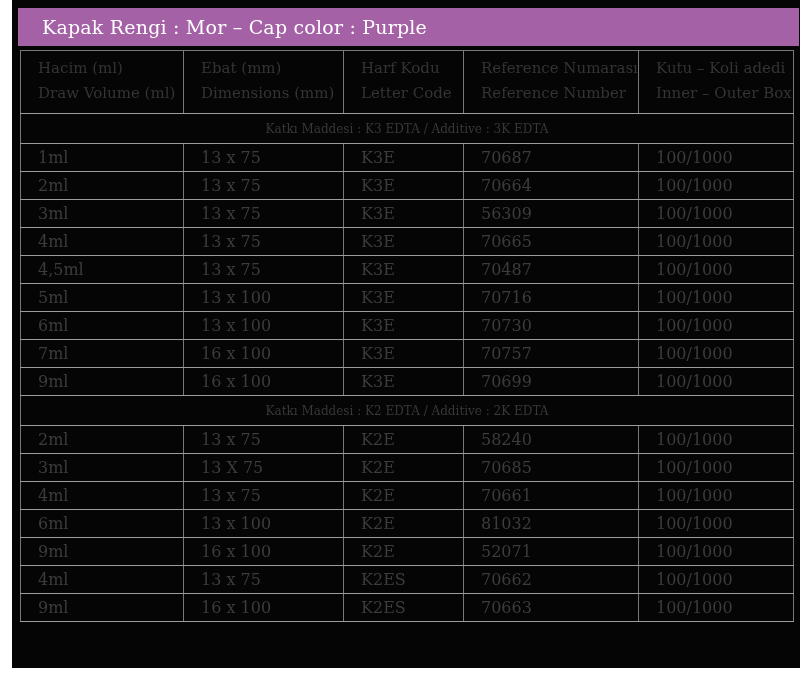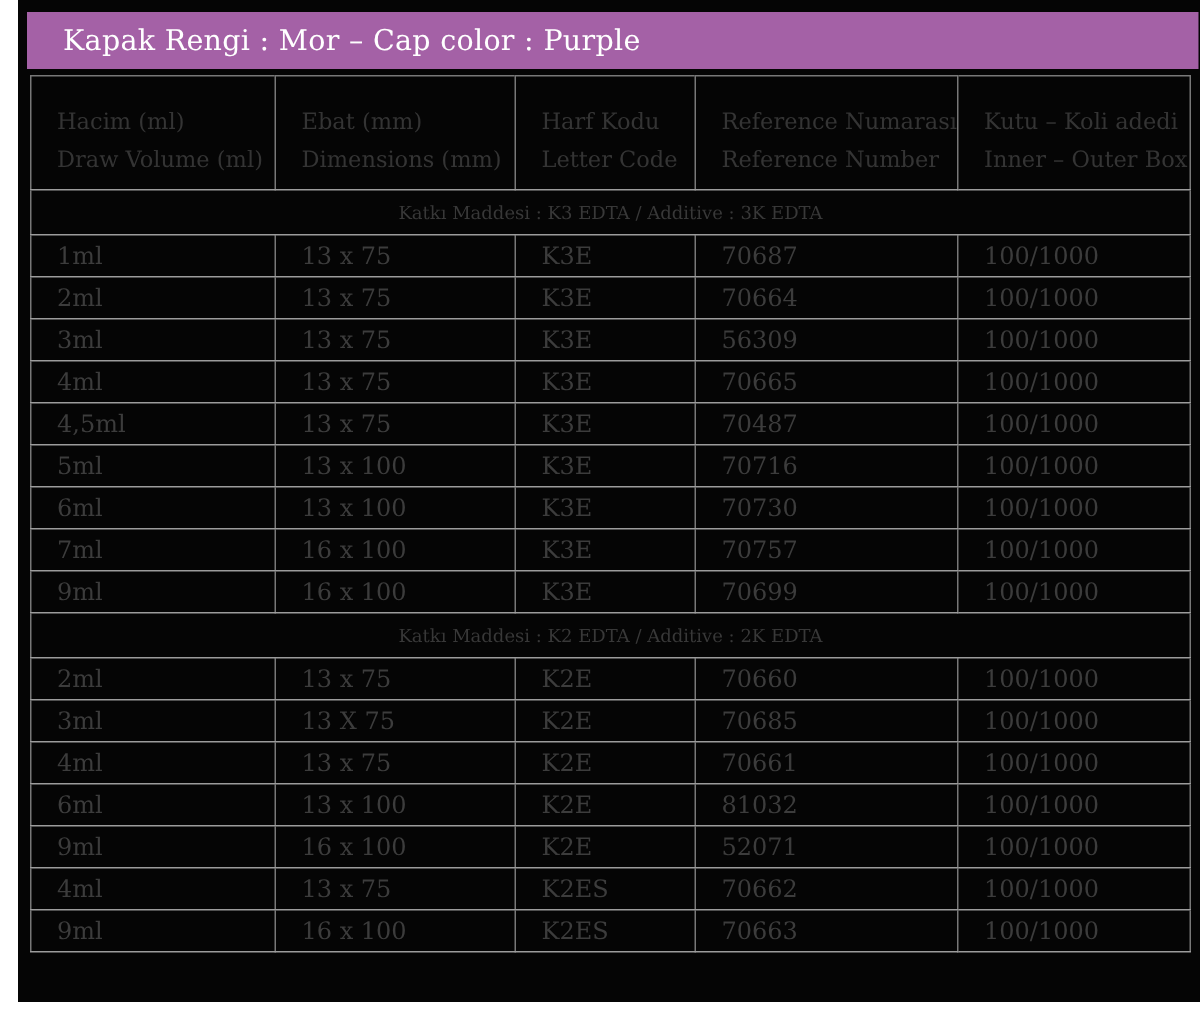--- a/index.html
+++ b/index.html
@@ -42,21 +42,21 @@
     padding:0 0 0 17px;
     border-right:1px solid #787878;
     border-bottom:1px solid #9c9c9c;
     white-space:nowrap;
     overflow:hidden;
   }
   th:last-child,td:last-child{border-right:none;}
   thead th{
     font-size:15px;
     color:#343434;
-    padding-top:18px;padding-bottom:7px;
+    padding-top:5px;padding-bottom:7px;
     vertical-align:middle;
   }
   thead th .hl{display:block;line-height:25px;}
   tr.section-row td{
     text-align:center;
     padding:0;
     height:29px;
     font-size:12px;
     color:#383838;
     border-right:none;
@@ -171,21 +171,21 @@
           <td>70699</td>
           <td>100/1000</td>
         </tr>
         <tr class="section-row">
           <td colspan="5">Katkı Maddesi : K2 EDTA / Additive : 2K EDTA</td>
         </tr>
         <tr class="data-row">
           <td>2ml</td>
           <td>13 x 75</td>
           <td>K2E</td>
-          <td>70660</td>
+          <td>58240</td>
           <td>100/1000</td>
         </tr>
         <tr class="data-row">
           <td>3ml</td>
           <td>13 X 75</td>
           <td>K2E</td>
           <td>70685</td>
           <td>100/1000</td>
         </tr>
         <tr class="data-row">

